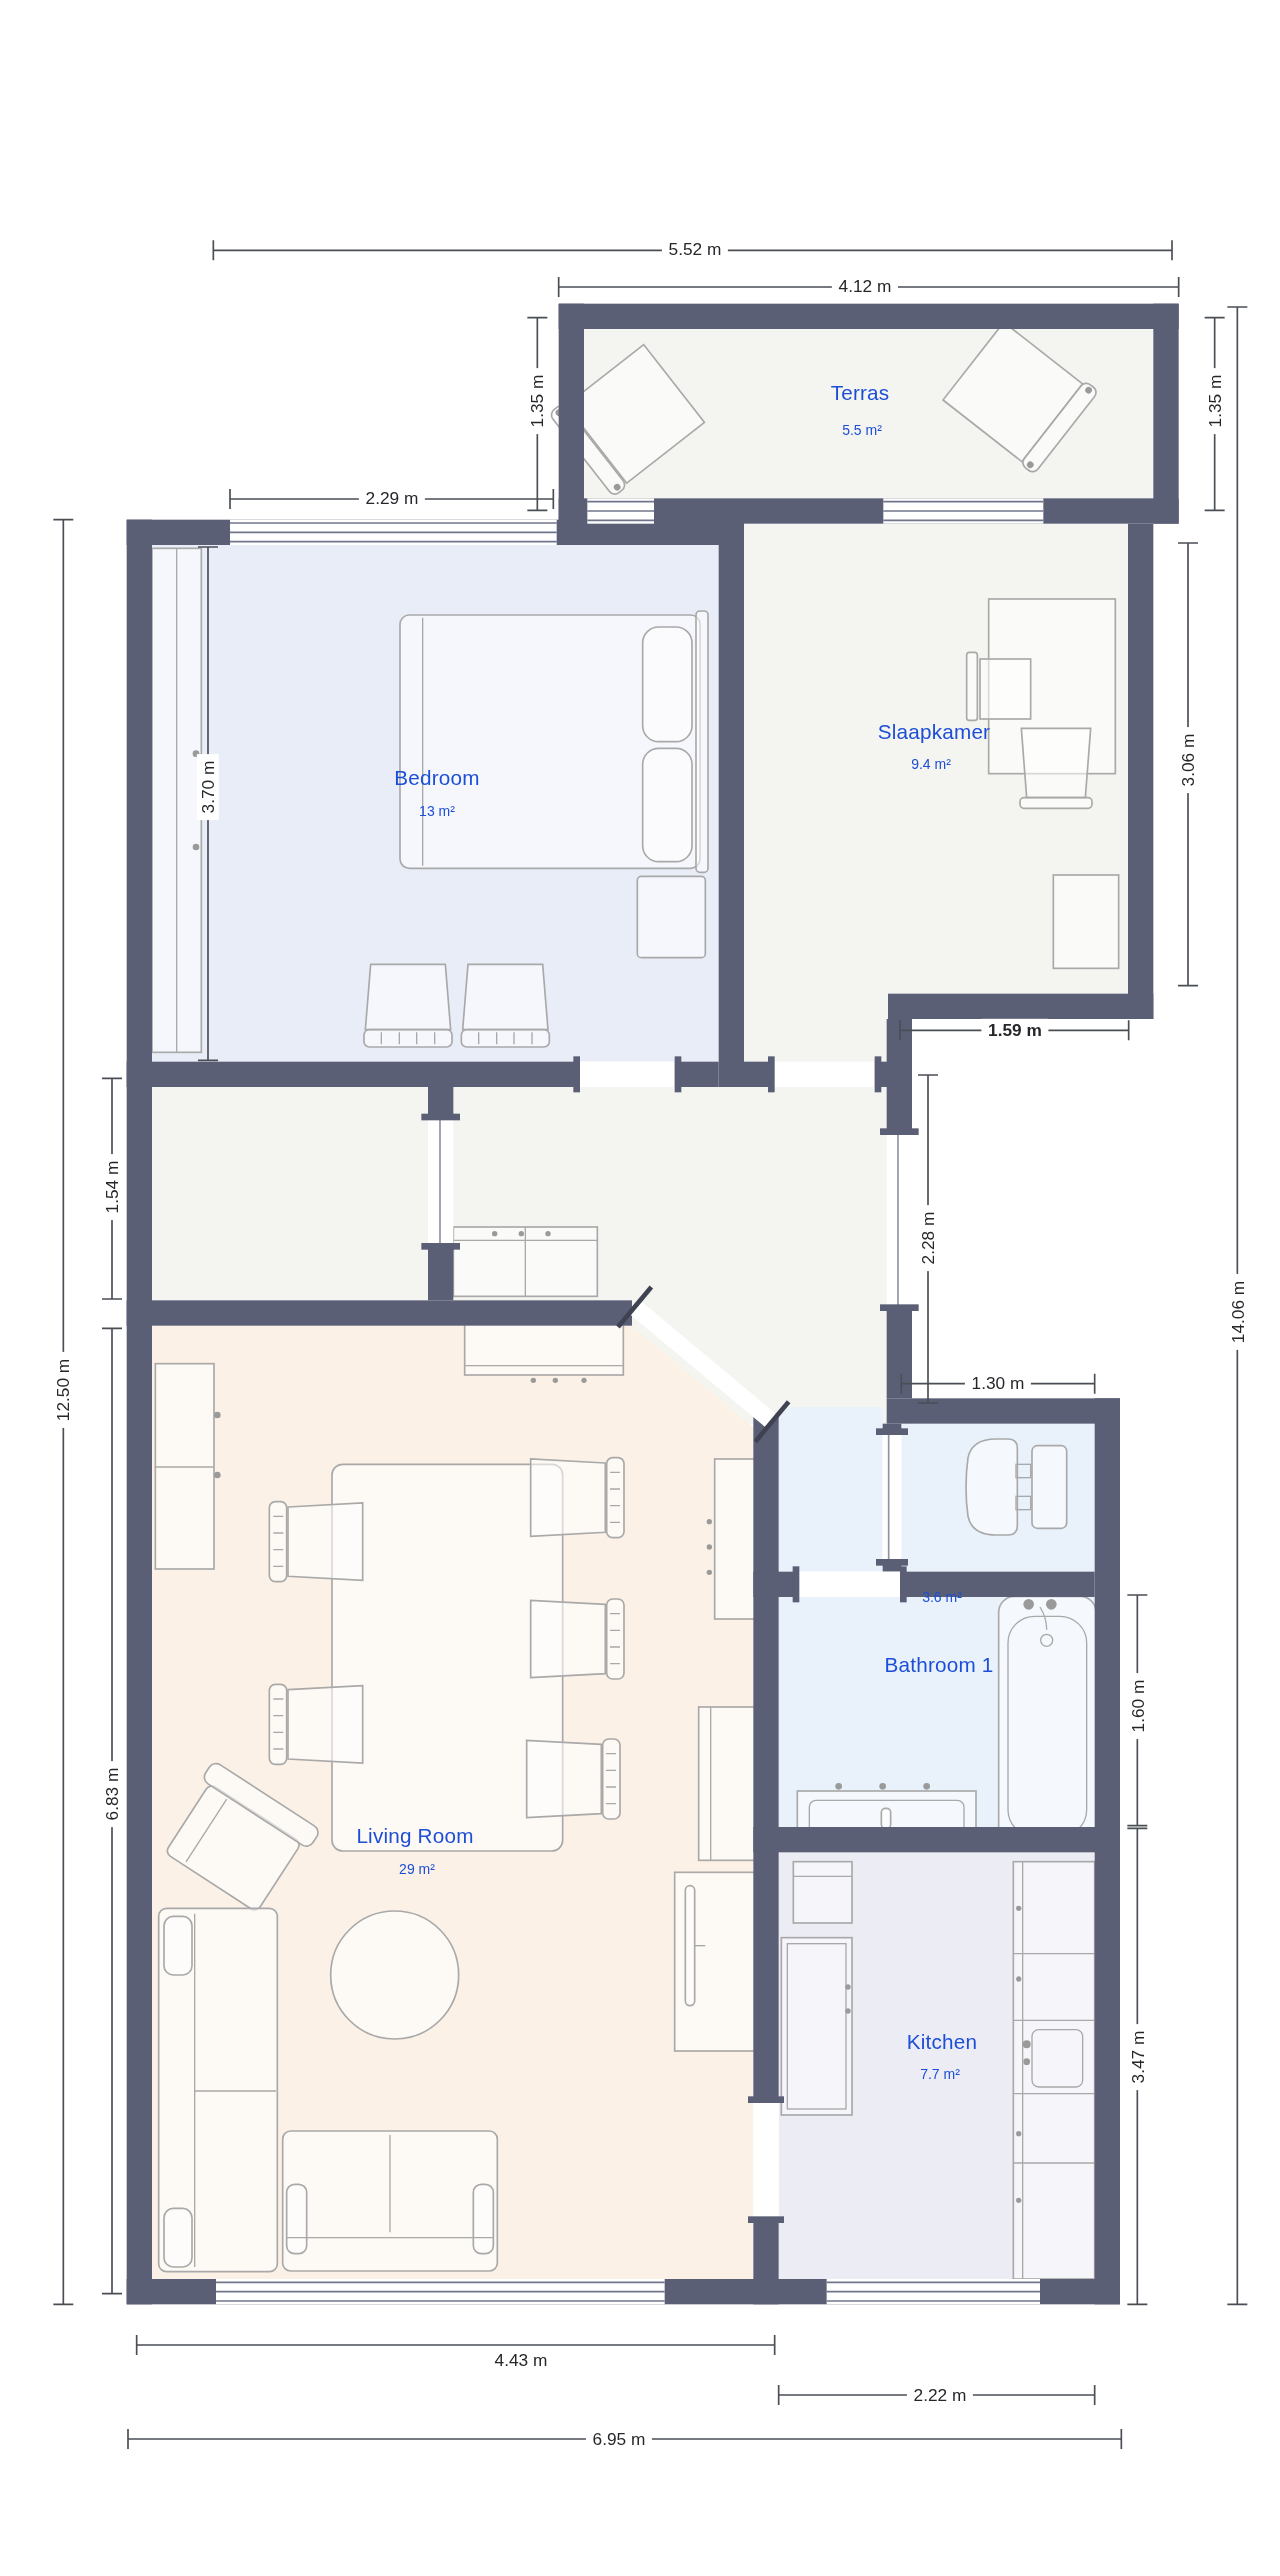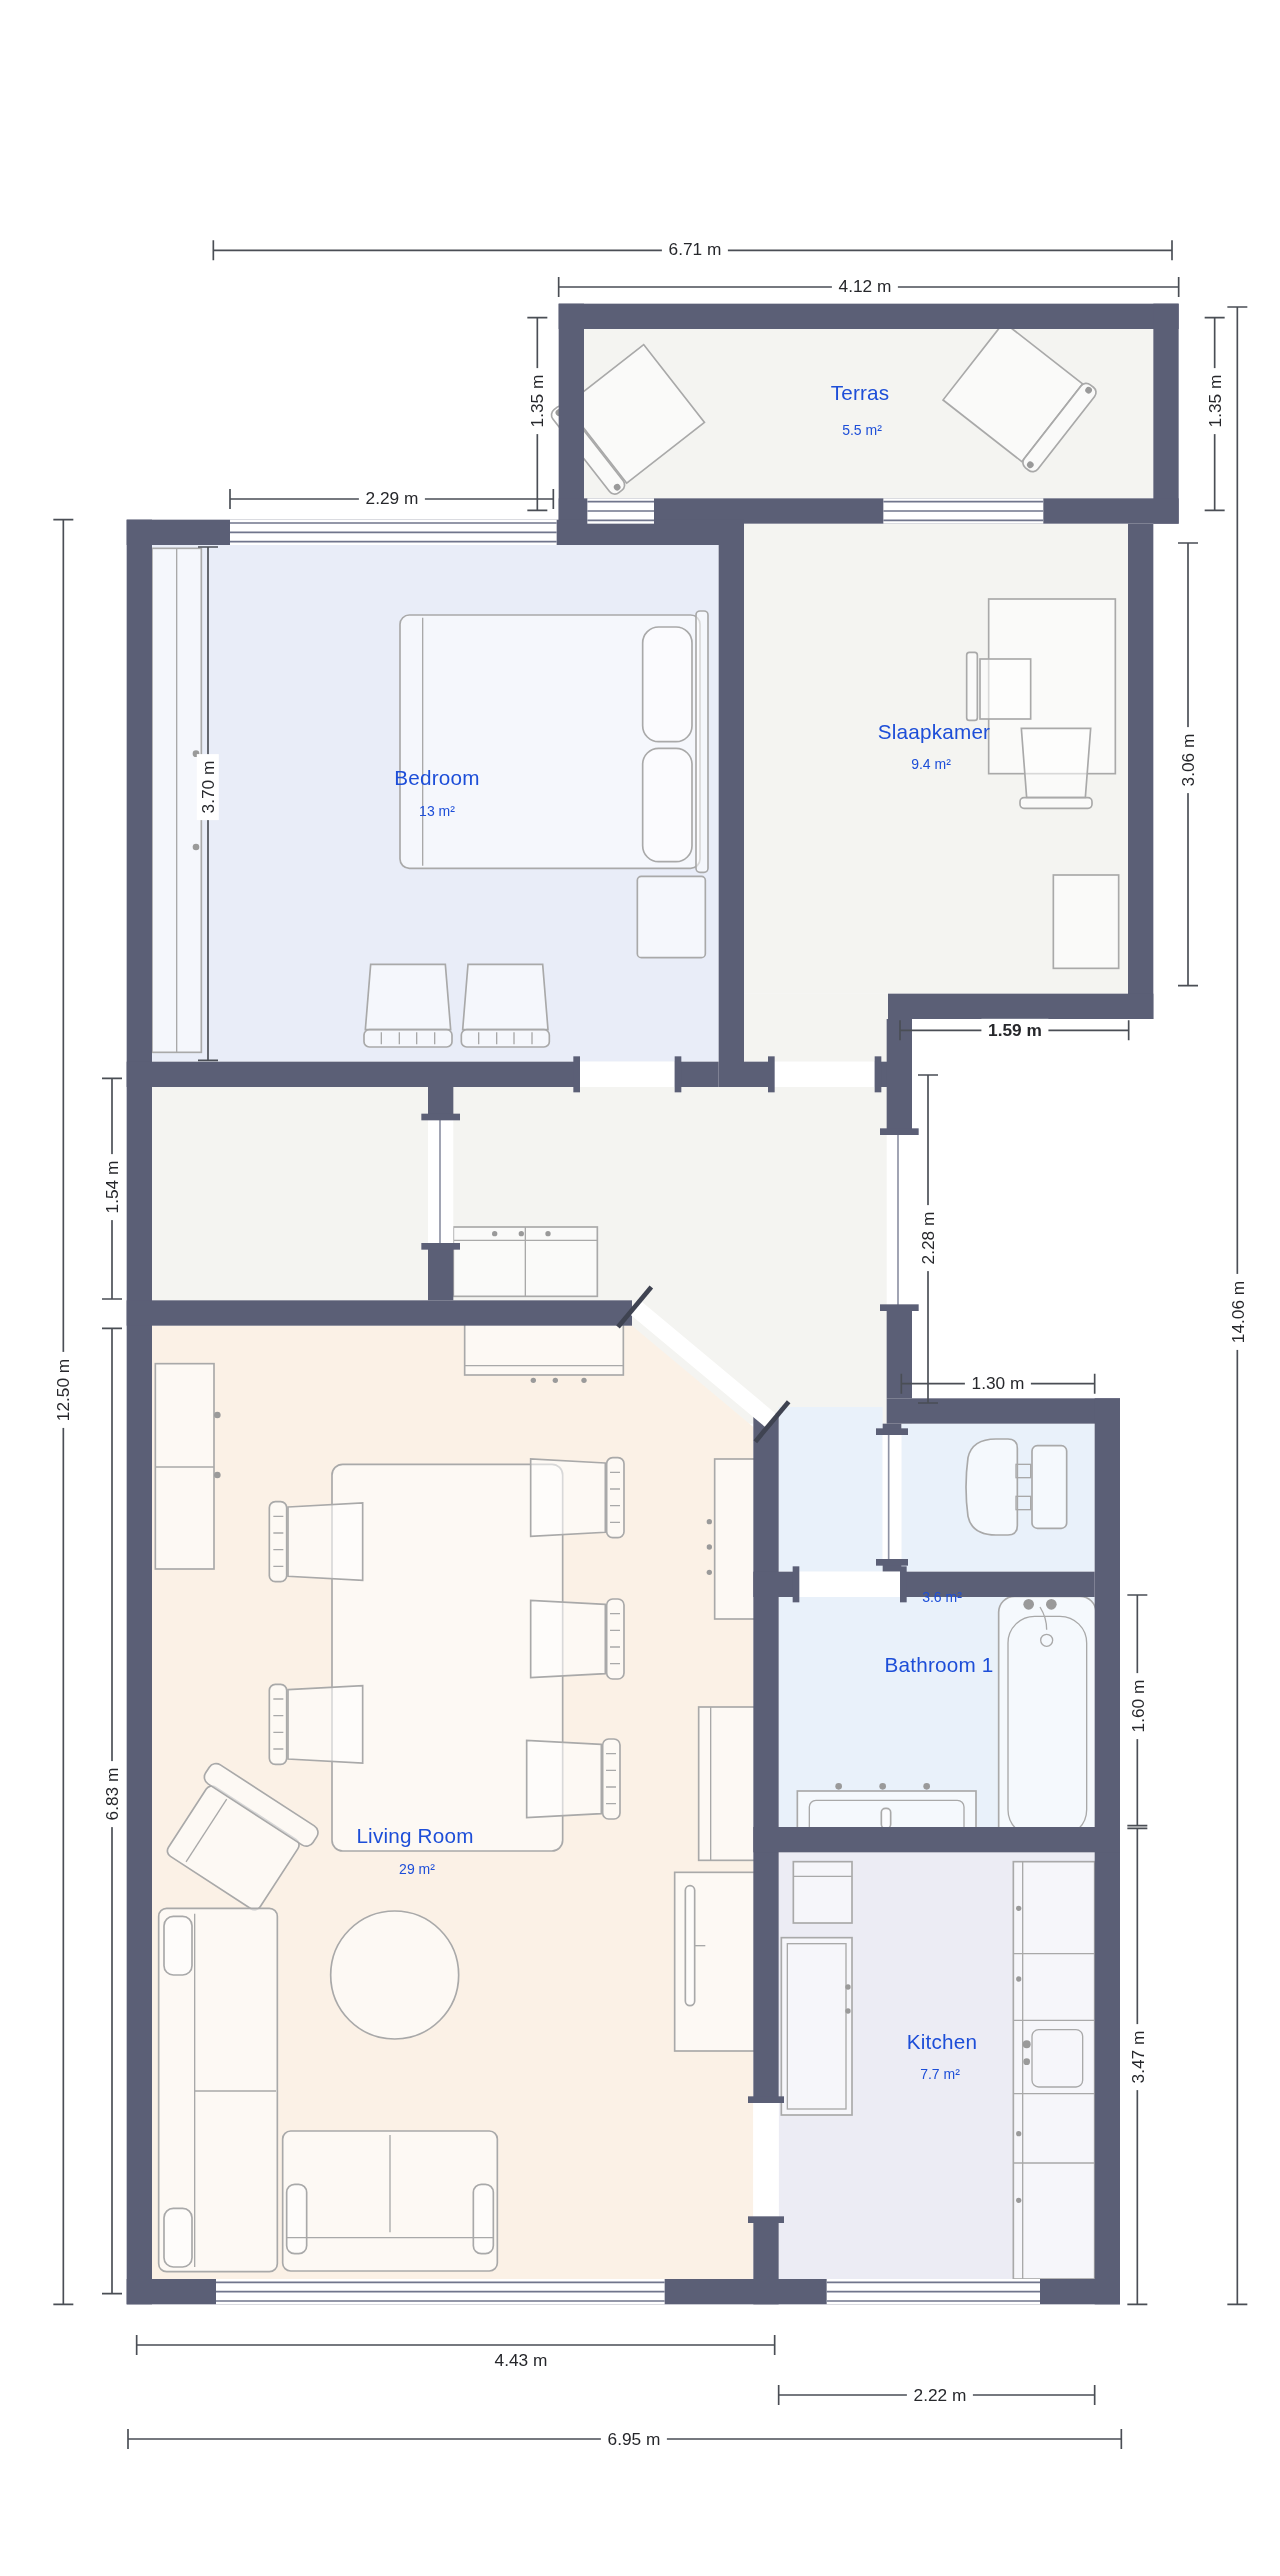--- a/index.html
+++ b/index.html
@@ -363,34 +363,34 @@
       <div class="label room-name" style="left: 437px; top: 778px;">Bedroom</div>
       <div class="label room-area" style="left: 437px; top: 811px;">13 m²</div>
       <div class="label room-name" style="left: 934px; top: 732px;">Slaapkamer</div>
       <div class="label room-area" style="left: 931px; top: 764px;">9.4 m²</div>
       <div class="label room-name" style="left: 415px; top: 1836px;">Living Room</div>
       <div class="label room-area" style="left: 417px; top: 1869px;">29 m²</div>
       <div class="label room-name" style="left: 939px; top: 1665px;">Bathroom 1</div>
       <div class="label room-area" style="left: 942px; top: 1597px;">3.6 m²</div>
       <div class="label room-name" style="left: 942px; top: 2042px;">Kitchen</div>
       <div class="label room-area" style="left: 940px; top: 2074px;">7.7 m²</div>
-      <div class="label dim-label" style="left: 695px; top: 249px;">6.71 m</div>
+      <div class="label dim-label" style="left: 695px; top: 249px;">5.52 m</div>
       <div class="label dim-label" style="left: 865px; top: 286px;">4.12 m</div>
       <div class="label dim-label vert" style="left: 537px; top: 401px;">1.35 m</div>
       <div class="label dim-label vert" style="left: 1215px; top: 401px;">1.35 m</div>
       <div class="label dim-label" style="left: 392px; top: 498px;">2.29 m</div>
       <div class="label dim-label vert" style="left: 208px; top: 787px;">3.70 m</div>
       <div class="label dim-label vert" style="left: 1188px; top: 760px;">3.06 m</div>
       <div class="label dim-label" style="left: 1015px; top: 1030px; font-weight: bold;">1.59 m</div>
       <div class="label dim-label vert" style="left: 112px; top: 1187px;">1.54 m</div>
       <div class="label dim-label vert" style="left: 63px; top: 1390px;">12.50 m</div>
       <div class="label dim-label vert" style="left: 928px; top: 1238px;">2.28 m</div>
       <div class="label dim-label" style="left: 998px; top: 1383px;">1.30 m</div>
       <div class="label dim-label vert" style="left: 112px; top: 1794px;">6.83 m</div>
       <div class="label dim-label vert" style="left: 1138px; top: 1706px;">1.60 m</div>
       <div class="label dim-label vert" style="left: 1138px; top: 2057px;">3.47 m</div>
       <div class="label dim-label vert" style="left: 1238px; top: 1312px;">14.06 m</div>
       <div class="label dim-label" style="left: 521px; top: 2345px; margin-top: 15px;">4.43 m</div>
       <div class="label dim-label" style="left: 940px; top: 2395px;">2.22 m</div>
-      <div class="label dim-label" style="left: 634px; top: 2439px;">6.95 m</div>
+      <div class="label dim-label" style="left: 619px; top: 2439px;">6.95 m</div>
     </div>
 </div>
 
 
 </body></html>

